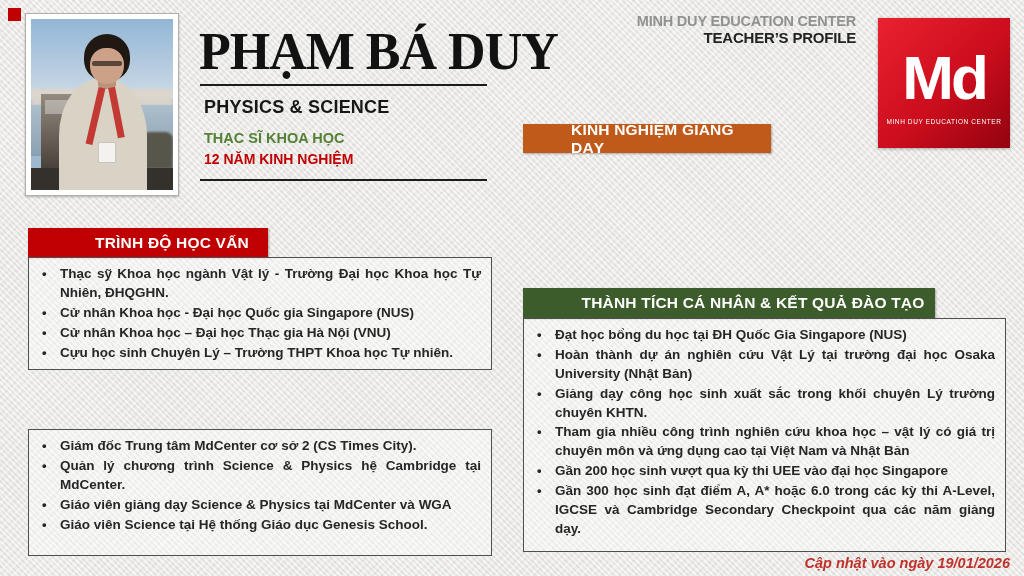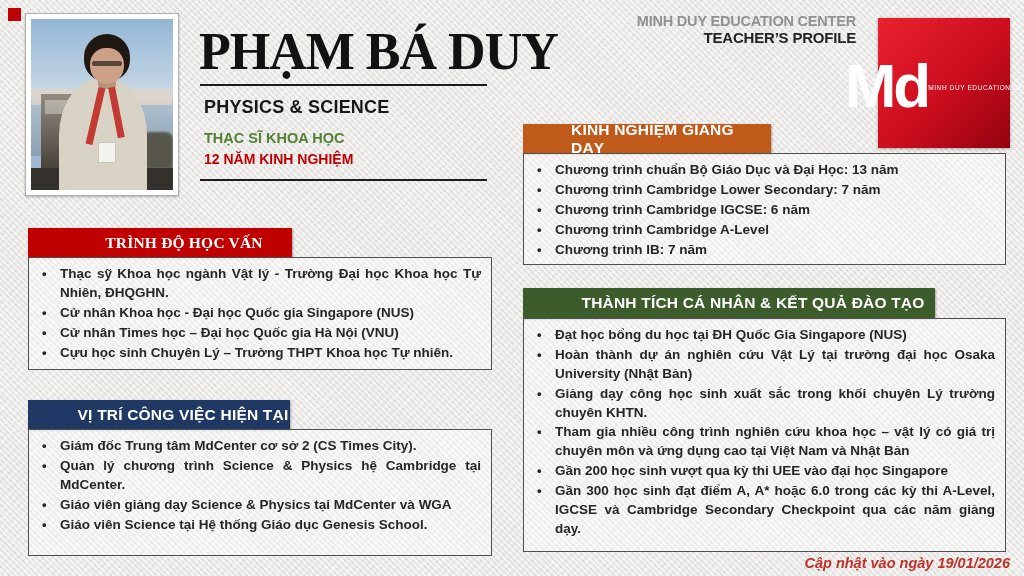--- a/index.html
+++ b/index.html
@@ -67,21 +67,21 @@
   .years   { position:absolute; left:204px; top:151px; font-size:14px; font-weight:bold; color:#c00000; }
 
   
   .brand { position:absolute; right:168px; top:14px; text-align:right; line-height:1.1; }
   .brand-org { font-size:14.5px; font-weight:bold; color:#919191; letter-spacing:-.2px; }
   .brand-doc { font-size:15px; font-weight:bold; color:#232323; letter-spacing:-.2px; }
 
   .logo {
     position:absolute; left:878px; top:18px; width:132px; height:130px;
     background:linear-gradient(135deg, #ea2130 0%, #cb0d1d 55%, #93020f 100%);
-    display:flex; align-items:center; justify-content:center;
+    display:flex; flex-direction:column; align-items:center; justify-content:center;
     box-shadow:0 1px 3px rgba(0,0,0,.3);
   }
   .logo-md { color:#fff; font-size:62px; font-weight:bold; letter-spacing:-3px; line-height:1; margin-top:6px; }
   .logo-cap { color:#fff; font-size:6.5px; letter-spacing:.6px; margin-top:9px; white-space:nowrap; }
 
   
   .sec-header {
     position:absolute; color:#fff; font-weight:bold; font-size:15.5px;
     display:flex; align-items:center; justify-content:center; letter-spacing:.2px;
     box-shadow:1px 1px 2px rgba(0,0,0,.3);
@@ -92,21 +92,21 @@
     padding:7px 10px 4px 6px;
   }
   .sec-box ul { list-style:none; }
   .sec-box li {
     position:relative; padding-left:25px; text-align:justify;
     font-size:13.5px; font-weight:bold; color:#262626; line-height:1.4;
     margin-bottom:1px;
   }
   .sec-box li::before { content:"•"; position:absolute; left:7px; top:0; font-size:13px; }
 
-  .hd-edu  { left:28px;  top:228px; width:264px; height:29px;font-family:Liberation Serif, serif; }
+  .hd-edu  { left:28px;  top:228px; width:240px; height:29px; }
   .bx-edu  { left:28px;  top:257px; width:464px; height:113px; }
   .hd-work { left:28px;  top:400px; width:262px; height:29px; }
   .bx-work { left:28px;  top:429px; width:464px; height:127px; }
   .hd-exp  { left:523px; top:124px; width:248px; height:29px; }
   .bx-exp  { left:523px; top:153px; width:483px; height:112px; }
   .hd-ach  { left:523px; top:288px; width:412px; height:30px; }
   .bx-ach  { left:523px; top:318px; width:483px; height:234px; }
 
   .update-note {
     position:absolute; right:14px; top:555px;
@@ -153,45 +153,35 @@
   <div class="logo">
     <div class="logo-md">Md</div>
     <div class="logo-cap">MINH DUY EDUCATION CENTER</div>
   </div>
 
   <div class="sec-header hd-edu" style="background-color: rgb(192, 0, 0);">TRÌNH ĐỘ HỌC VẤN</div>
   <div class="sec-box bx-edu">
     <ul>
         <li>Thạc sỹ Khoa học ngành Vật lý -  Trường Đại học Khoa học Tự Nhiên, ĐHQGHN.</li>
         <li>Cử nhân Khoa học - Đại học Quốc gia Singapore (NUS)</li>
-        <li>Cử nhân Times học – Đại học Quốc gia Hà Nội (VNU)</li>
+        <li>Cử nhân Khoa học – Đại học Thạc gia Hà Nội (VNU)</li>
         <li>Cựu học sinh Chuyên Lý – Trường THPT Khoa học Tự nhiên.</li>
       </ul>
   </div>
 
-  <div class="sec-header hd-work" style="background-color: rgb(31, 56, 100);">VỊ TRÍ CÔNG VIỆC HIỆN TẠI</div>
   <div class="sec-box bx-work">
     <ul>
         <li>Giám đốc Trung tâm MdCenter cơ sở 2 (CS Times City).</li>
         <li>Quản lý chương trình Science &amp; Physics hệ Cambridge tại MdCenter.</li>
         <li>Giáo viên giảng dạy Science &amp; Physics tại MdCenter và WGA</li>
         <li>Giáo viên Science tại Hệ thống Giáo dục Genesis School.</li>
       </ul>
   </div>
 
   <div class="sec-header hd-exp" style="background-color: rgb(192, 90, 26);">KINH NGHIỆM GIẢNG DẠY</div>
-  <div class="sec-box bx-exp">
-    <ul>
-        <li>Chương trình chuẩn Bộ Giáo Dục và Đại Học: 13 năm</li>
-        <li>Chương trình Cambridge Lower Secondary:  7 năm</li>
-        <li>Chương trình Cambridge IGCSE: 6 năm</li>
-        <li>Chương trình Cambridge A-Level</li>
-        <li>Chương trình IB: 7 năm</li>
-      </ul>
-  </div>
 
   <div class="sec-header hd-ach" style="background-color: rgb(61, 92, 43);">THÀNH TÍCH CÁ NHÂN &amp; KẾT QUẢ ĐÀO TẠO</div>
   <div class="sec-box bx-ach">
     <ul>
         <li>Đạt học bổng du học tại ĐH Quốc Gia Singapore (NUS)</li>
         <li>Hoàn thành dự án nghiên cứu Vật Lý tại trường đại học Osaka University (Nhật Bản)</li>
         <li>Giảng dạy công học sinh xuất sắc trong khối chuyên Lý trường chuyên KHTN.</li>
         <li>Tham gia nhiều công trình nghiên cứu khoa học – vật lý có giá trị chuyên môn và ứng dụng cao tại Việt Nam và Nhật Bản</li>
         <li>Gần 200 học sinh vượt qua kỳ thi UEE vào đại học Singapore</li>
         <li>Gần 300 học sinh đạt điểm A, A* hoặc 6.0 trong các kỳ thi A-Level, IGCSE và Cambridge Secondary Checkpoint qua các năm giảng dạy.</li>

